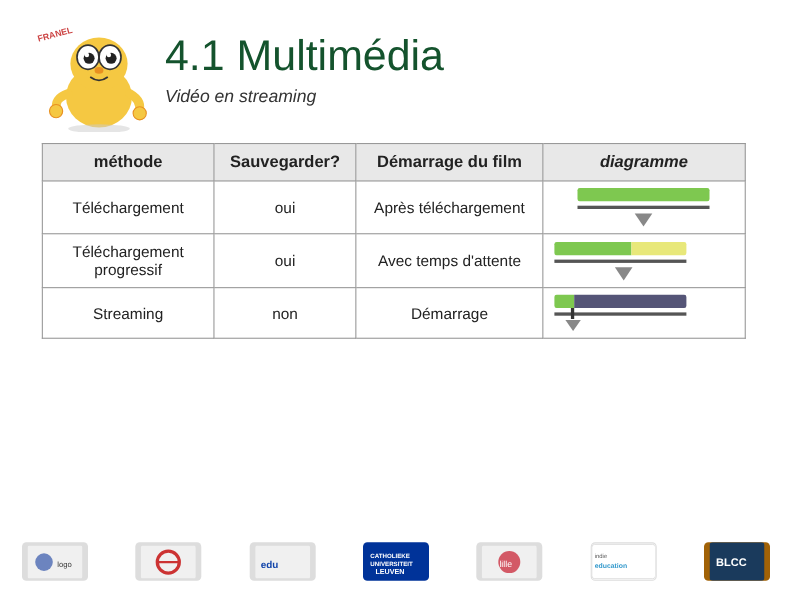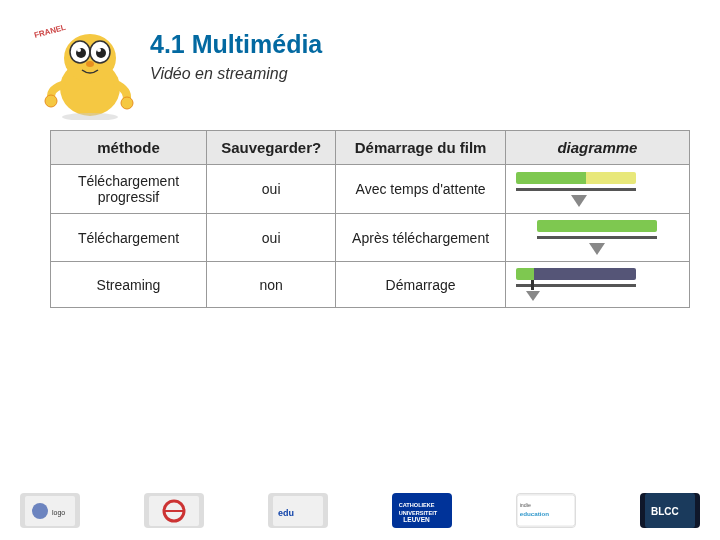--- a/index.html
+++ b/index.html
@@ -35,35 +35,35 @@
       position: relative;
     }
 
     .title-area {
       flex: 1;
       padding-left: 10px;
       padding-top: 10px;
     }
 
     .main-title {
-      font-size: 25px;
-      font-weight: bold;
-      color: #0369a1;
+      font-size: 39px;
+      font-weight: normal;
+      color: #14532d;
       margin-bottom: 6px;
     }
 
     .sub-title {
       font-size: 16px;
       color: #333333;
       font-style: italic;
     }
 
     
     .table-container {
-      margin-left: 20px;
+      margin-left: 8px;
       margin-top: 10px;
     }
 
     table {
       border-collapse: collapse;
       width: 640px;
     }
 
     th, td {
       border: 1px solid #999999;
@@ -263,21 +263,21 @@
     }
 
     .footer-logo.indie {
       background: #ffffff;
       border: 1px solid #ddd;
       font-size: 7px;
       color: #444;
     }
 
     .footer-logo.blcc {
-      background: #0f172a;
+      background: #a16207;
       color: white;
       font-size: 8px;
       font-weight: bold;
       text-align: right;
     }
   </style>
 </head>
 <body>
 
 <div class="page">
@@ -331,46 +331,46 @@
     <table>
       <thead>
         <tr>
           <th class="col-method">méthode</th>
           <th class="col-save">Sauvegarder?</th>
           <th class="col-start">Démarrage du film</th>
           <th class="col-diag">diagramme</th>
         </tr>
       </thead>
       <tbody>
+
+        <tr>
+          <td>Téléchargement</td>
+          <td>oui</td>
+          <td>Après téléchargement</td>
+          <td class="diag-cell">
+            <div class="diag1">
+              <div class="bar-full"></div>
+              <div class="bar-line"></div>
+              <div class="arrow-down"></div>
+            </div>
+          </td>
+        </tr>
 
         <tr>
           <td>Téléchargement progressif</td>
           <td>oui</td>
           <td>Avec temps d'attente</td>
           <td class="diag-cell">
             <div class="diag2">
               <div class="bar-row">
                 <div class="bar-green-partial"></div>
                 <div class="bar-yellow-partial"></div>
               </div>
               <div class="diag2-line"></div>
               <div class="arrow-down-center"></div>
-            </div>
-          </td>
-        </tr>
-
-        <tr>
-          <td>Téléchargement</td>
-          <td>oui</td>
-          <td>Après téléchargement</td>
-          <td class="diag-cell">
-            <div class="diag1">
-              <div class="bar-full"></div>
-              <div class="bar-line"></div>
-              <div class="arrow-down"></div>
             </div>
           </td>
         </tr>
 
         <tr>
           <td>Streaming</td>
           <td>non</td>
           <td>Démarrage</td>
           <td class="diag-cell">
             <div class="diag3">
@@ -417,20 +417,27 @@
 
     <div class="footer-logo leuven">
       <svg width="60" height="35" viewBox="0 0 60 35">
         <rect width="60" height="35" fill="#003399" rx="3"></rect>
         <text x="5" y="14" font-size="6" fill="white" font-family="Arial">CATHOLIEKE</text>
         <text x="5" y="22" font-size="6" fill="white" font-family="Arial">UNIVERSITEIT</text>
         <text x="10" y="30" font-size="7" fill="white" font-family="Arial" font-weight="bold">LEUVEN</text>
       </svg>
     </div>
 
+    <div class="footer-logo">
+      <svg width="50" height="30" viewBox="0 0 50 30">
+        <rect width="50" height="30" fill="#f0f0f0" rx="2"></rect>
+        <circle cx="25" cy="15" r="10" fill="#cc3344" opacity="0.8"></circle>
+        <text x="16" y="19" font-size="8" fill="white" font-family="Arial">lille</text>
+      </svg>
+    </div>
 
     <div class="footer-logo indie">
       <svg width="65" height="35" viewBox="0 0 65 35">
         <rect width="65" height="35" fill="white" rx="3" stroke="#ddd"></rect>
         <text x="3" y="14" font-size="6" fill="#555555" font-family="Arial">indie</text>
         <text x="3" y="24" font-size="7" fill="#3399cc" font-family="Arial" font-weight="bold">education</text>
       </svg>
     </div>
 
     <div class="footer-logo blcc">

